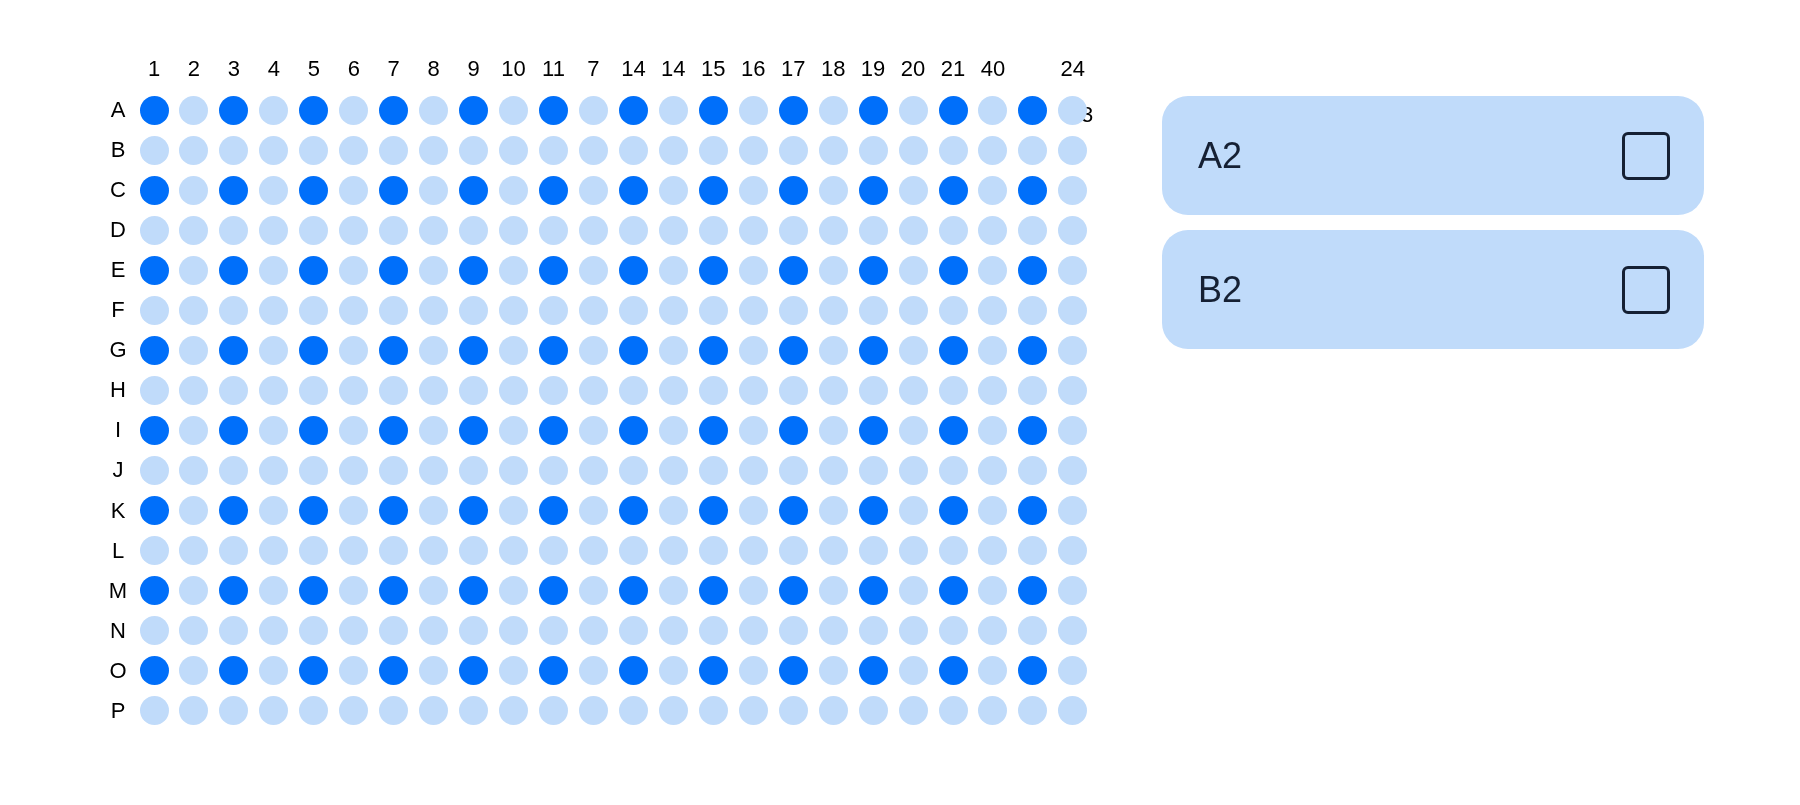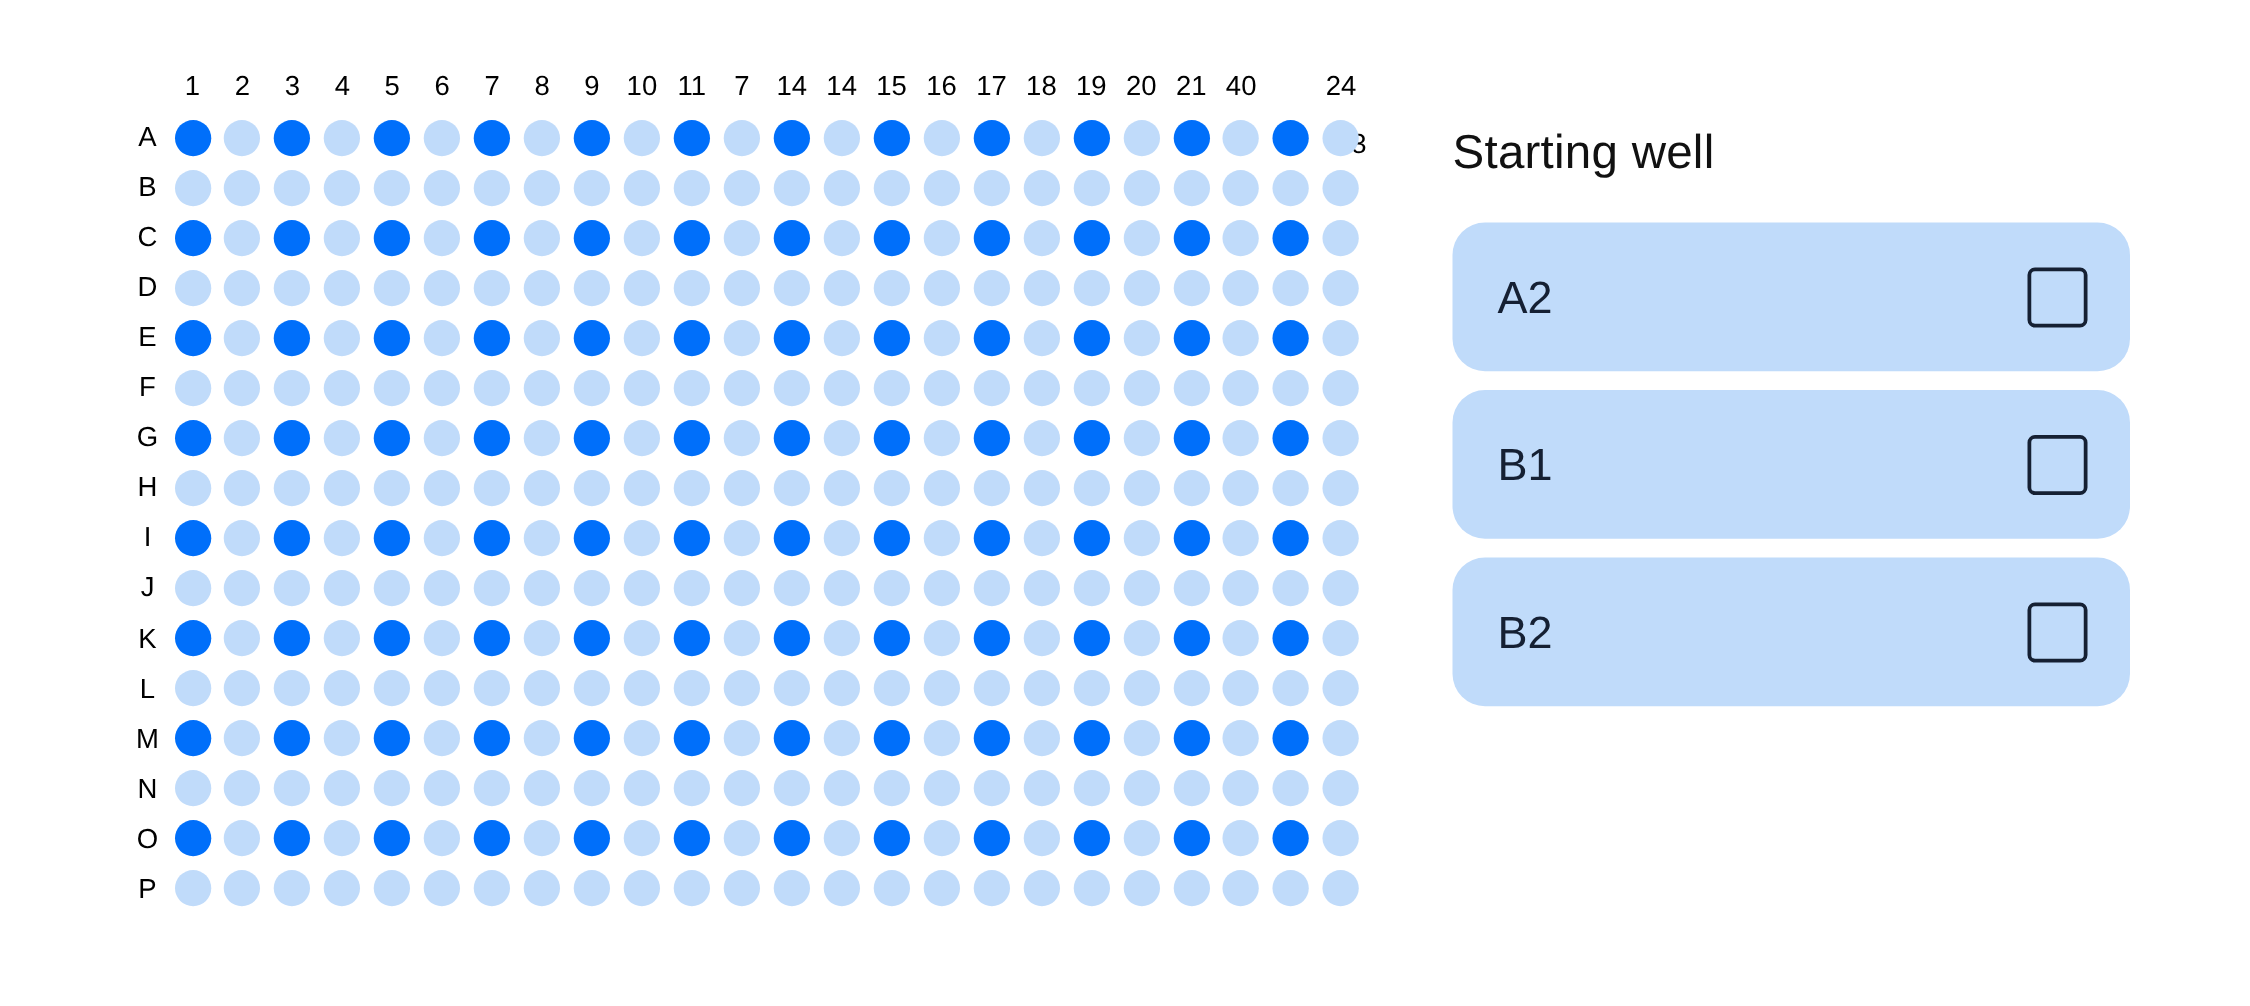--- a/index.html
+++ b/index.html
@@ -452,36 +452,29 @@
     <div class="well" style="left: 733.15px; top: 660.75px;"></div>
     <div class="well" style="left: 773.1px; top: 660.75px;"></div>
     <div class="well" style="left: 813.05px; top: 660.75px;"></div>
     <div class="well" style="left: 853px; top: 660.75px;"></div>
     <div class="well" style="left: 892.95px; top: 660.75px;"></div>
     <div class="well" style="left: 932.9px; top: 660.75px;"></div>
     <div class="well" style="left: 972.85px; top: 660.75px;"></div>
   </div>
 
 <div class="panel">
-  <h2 class="panel-title">Starting well</h2>
 
 
   <div class="option">
     <span class="option-label">A2</span>
     <span class="checkbox">
       
     </span>
   </div>
 
-  <div class="option">
-    <span class="option-label">B1</span>
-    <span class="checkbox">
-      
-    </span>
-  </div>
 
   <div class="option">
     <span class="option-label">B2</span>
     <span class="checkbox">
       
     </span>
   </div>
 </div>
 
 </body></html>

